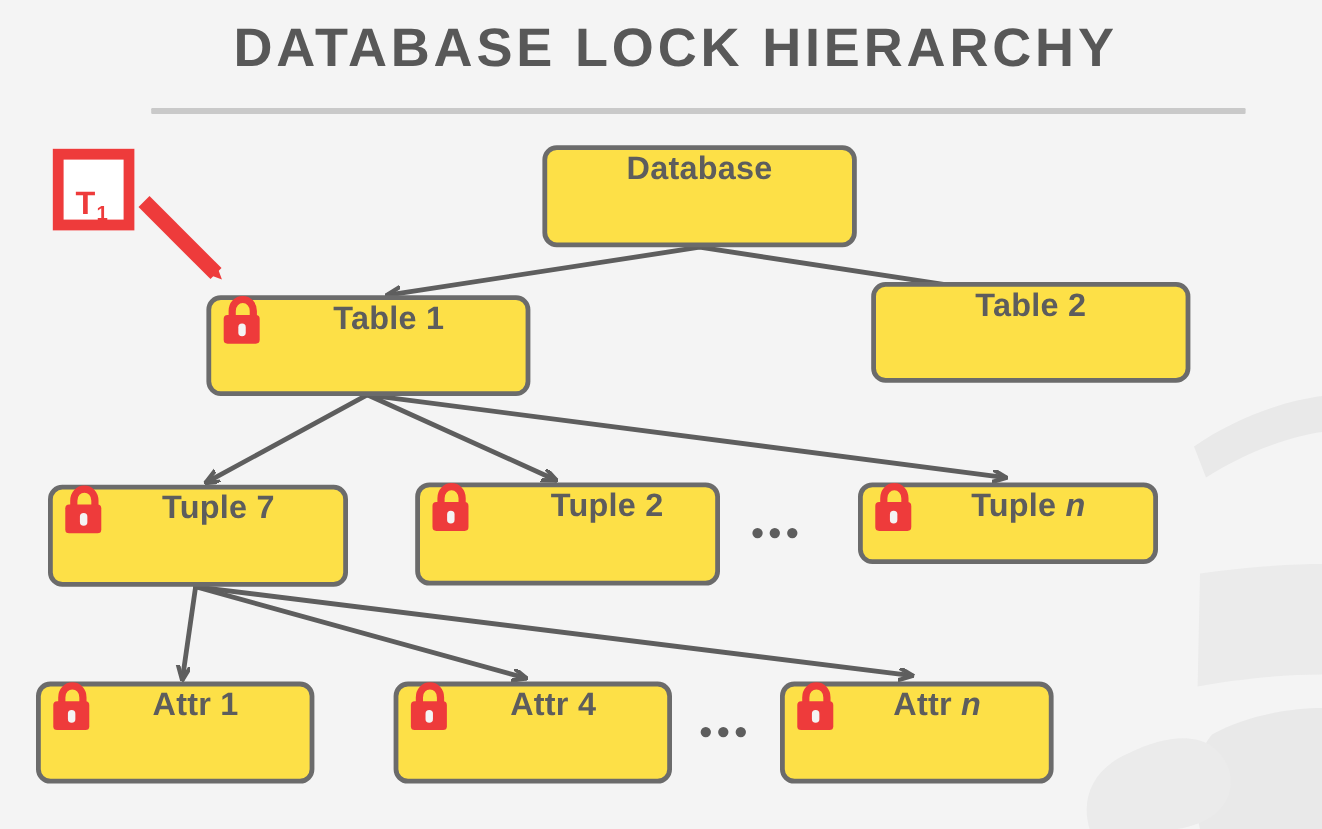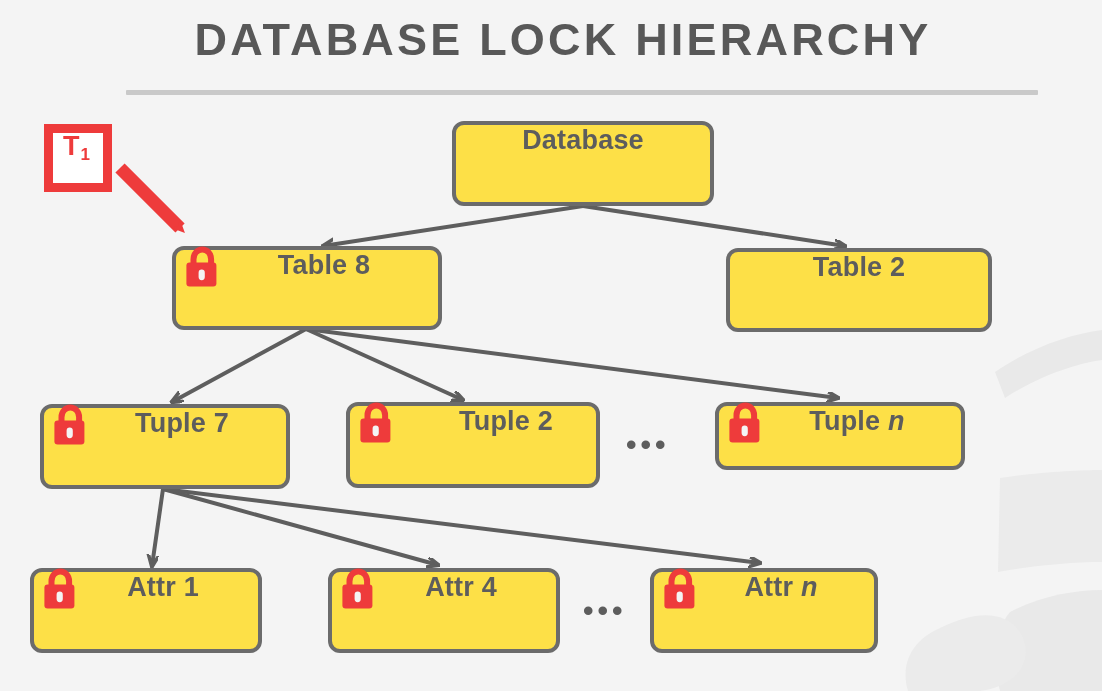--- a/index.html
+++ b/index.html
@@ -93,21 +93,21 @@
   #t1-badge {
     position: absolute;
     left: 44px;
     top: 124px;
     width: 68px;
     height: 68px;
     box-sizing: border-box;
     background: #ffffff;
     border: 9px solid #ee3b3b;
     display: flex;
-    align-items: flex-start;
+    align-items: flex-end;
     justify-content: center;
   }
   #t1-badge .t1-text {
     font-size: 27px;
     font-weight: 700;
     color: #ee3b3b;
     line-height: 1;
     position: relative;
     left: -2px;
   }
@@ -181,24 +181,24 @@
   <div class="node" style="left:452px; top:121px; width:262px; height:85px;">
     <span class="node-label">Database</span>
   </div>
 
   <div class="node has-lock" style="left:172px; top:246px; width:270px; height:84px;">
     <svg class="lock" viewBox="0 0 36 44">
       <path d="M10.5 18 V13.2 C10.5 7.6 14.4 3.6 19.3 3.6 C24.2 3.6 28.1 7.6 28.1 13.2 V18" fill="none" stroke="#ee3b3b" stroke-width="6" stroke-linecap="round"></path>
       <rect x="3.4" y="16.4" width="30" height="24" rx="3.2" fill="#ee3b3b"></rect>
       <rect x="15.6" y="23.6" width="6.2" height="10.6" rx="3.1" fill="#f4f4f4"></rect>
     </svg>
-    <span class="node-label">Table 8</span>
-  </div>
-
-  <div class="node" style="left:726px; top:248px; width:266px; height:84px;">
+    <span class="node-label">Table 1</span>
+  </div>
+
+  <div class="node" style="left:726px; top:235px; width:266px; height:84px;">
     <span class="node-label">Table 2</span>
   </div>
 
   <div class="node has-lock" style="left:40px; top:404px; width:250px; height:85px;">
     <svg class="lock" viewBox="0 0 36 44">
       <path d="M10.5 18 V13.2 C10.5 7.6 14.4 3.6 19.3 3.6 C24.2 3.6 28.1 7.6 28.1 13.2 V18" fill="none" stroke="#ee3b3b" stroke-width="6" stroke-linecap="round"></path>
       <rect x="3.4" y="16.4" width="30" height="24" rx="3.2" fill="#ee3b3b"></rect>
       <rect x="15.6" y="23.6" width="6.2" height="10.6" rx="3.1" fill="#f4f4f4"></rect>
     </svg>
     <span class="node-label">Tuple 7</span>

